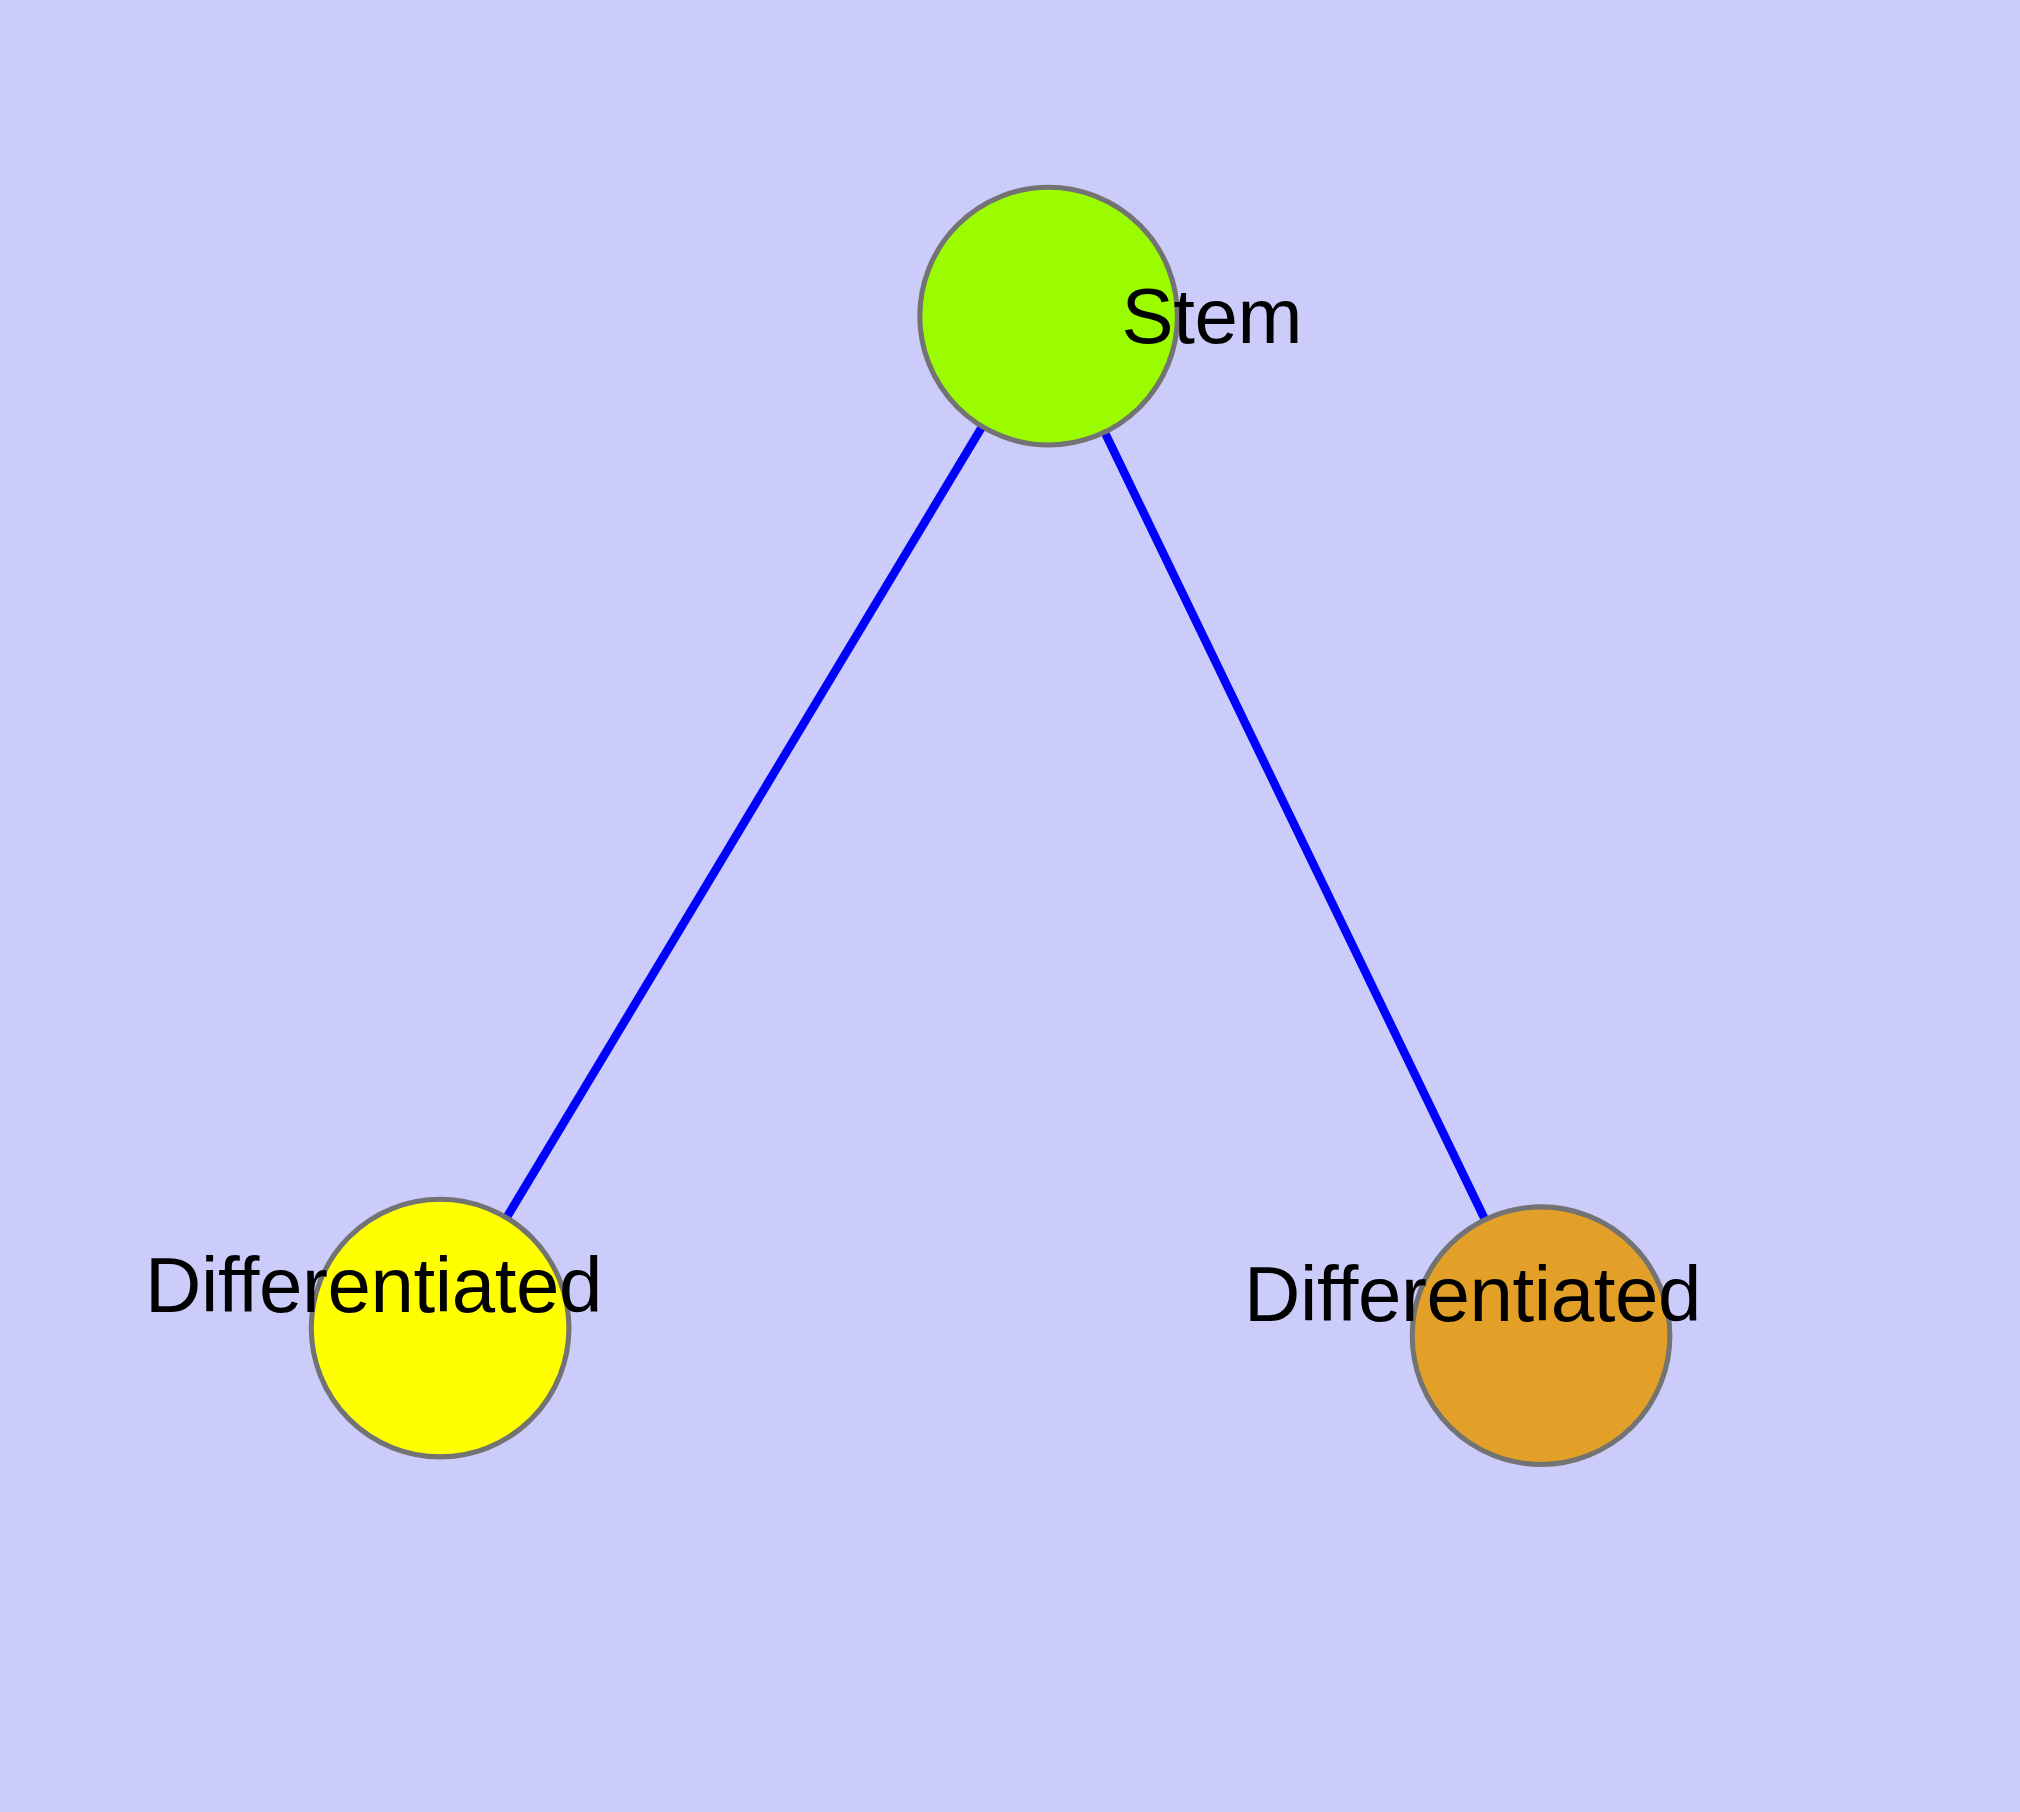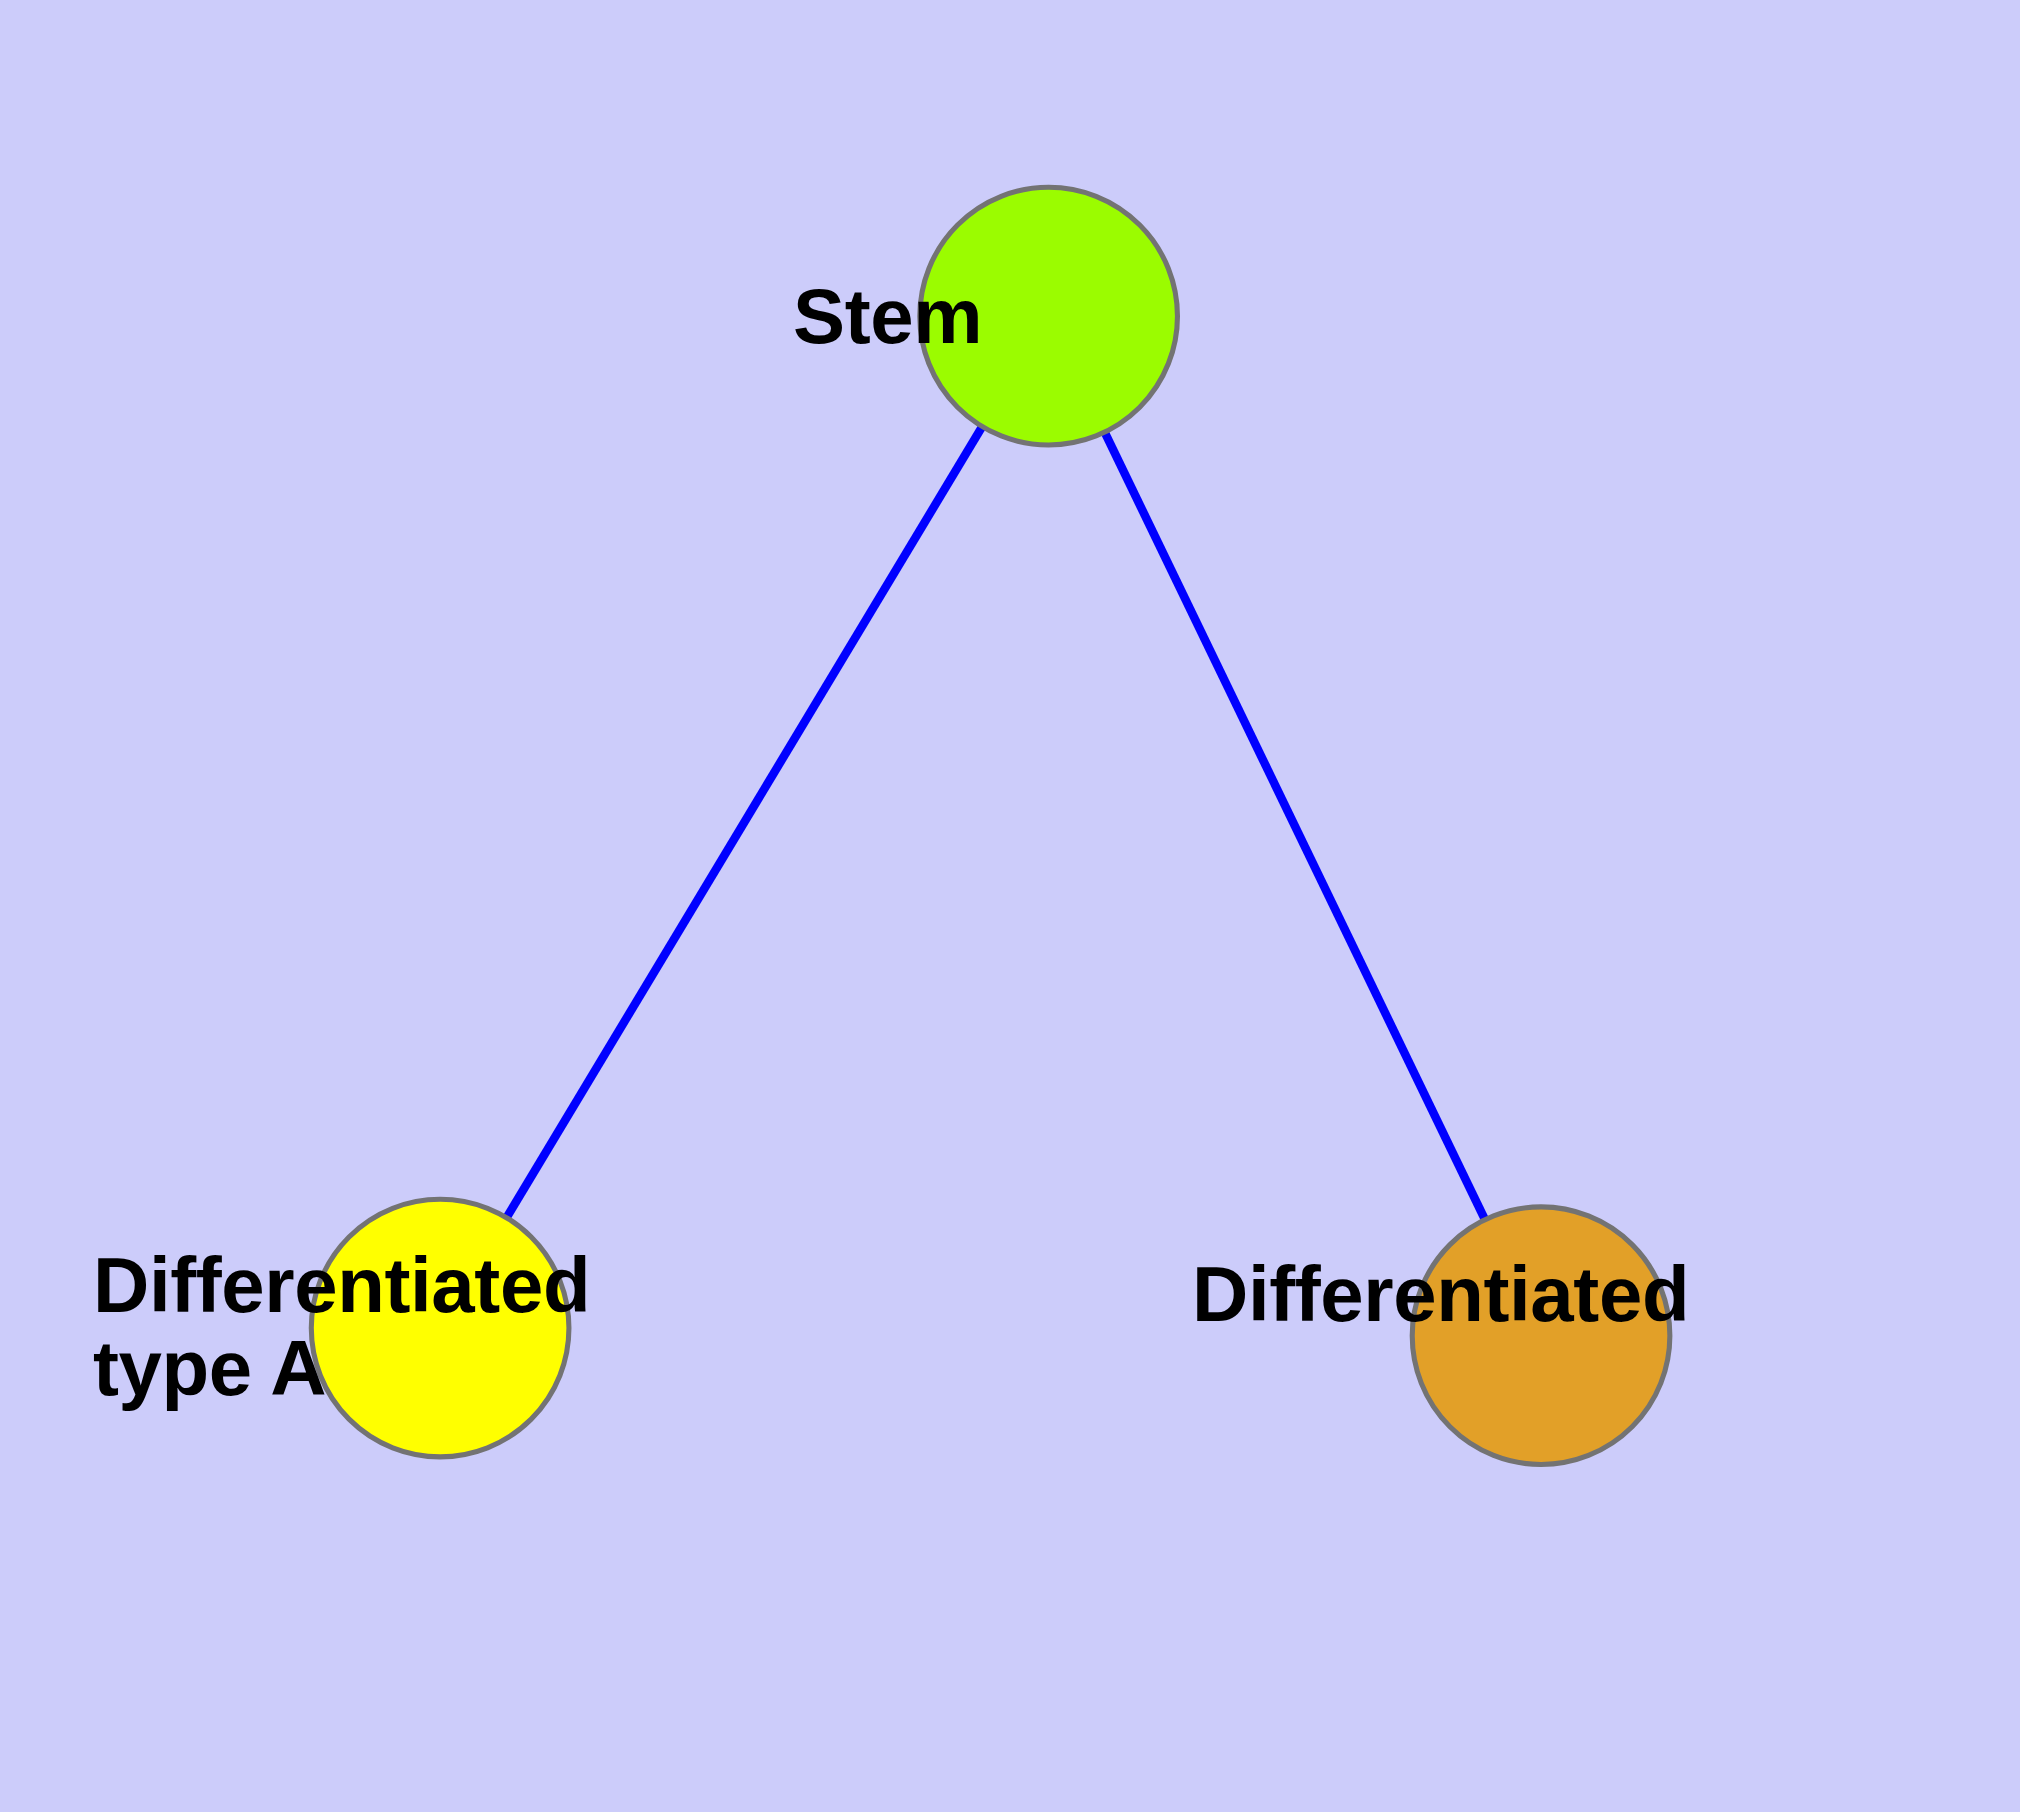--- a/index.html
+++ b/index.html
@@ -30,23 +30,23 @@
     stroke-linecap: butt;
     fill: none;
   }
   .node-circle {
     stroke: #737373;
     stroke-width: 6;
   }
   .node-label {
     position: absolute;
     color: #000000;
-    font-weight: bold;
+    font-weight: normal;
     line-height: 1.06;
-    text-align: left;
+    text-align: right;
     white-space: pre;
     pointer-events: none;
     letter-spacing: -0.4px;
   }
   #label-stem {
     font-size: 78px;
     left: 793px;
     top: 275px;
     width: 509px;
   }
@@ -75,18 +75,18 @@
     </g>
     <g>
       <circle class="node-circle" cx="1237" cy="373" r="152" fill="#9bfc00" stroke="#737373" stroke-width="6"></circle>
       <circle class="node-circle" cx="519" cy="1567" r="152" fill="#ffff00" stroke="#737373" stroke-width="6"></circle>
       <circle class="node-circle" cx="1818" cy="1576" r="152" fill="#e2a028" stroke="#737373" stroke-width="6"></circle>
     </g>
   </svg>
 
   <div class="node-label" id="label-stem">Stem</div>
 
-  <div class="node-label" id="label-diff-a"><span>Differentiated</span><br><span>type A</span></div>
+  <div class="node-label" id="label-diff-a"><span>Differentiated</span><br></div>
 
   <div class="node-label" id="label-diff-b"><span>Differentiated</span><br></div>
 
 </div>
 
 
 </body></html>

